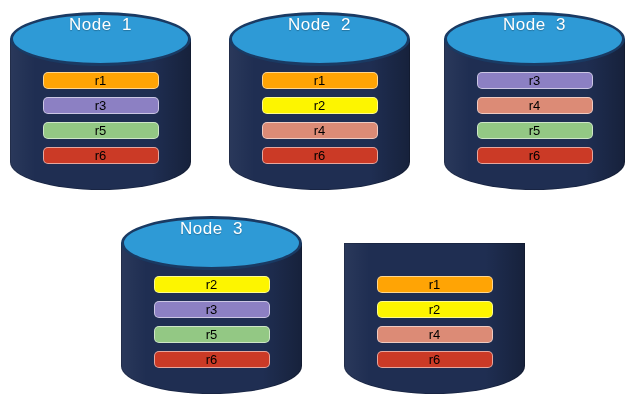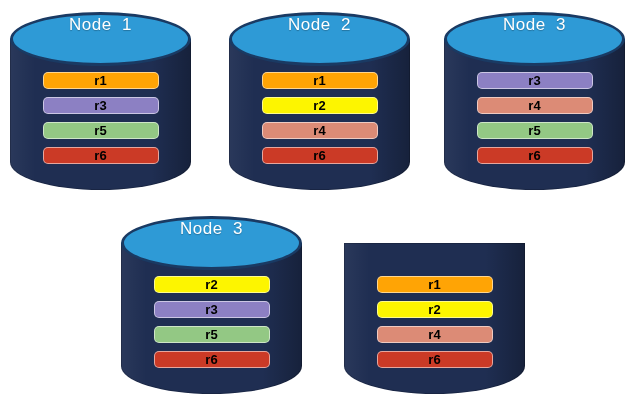--- a/index.html
+++ b/index.html
@@ -73,21 +73,21 @@
   .bar {
     width: 116px;
     height: 17px;
     box-sizing: border-box;
     border-radius: 5px;
     border: 1px solid rgba(255,255,255,0.55);
     display: flex;
     align-items: center;
     justify-content: center;
     font-size: 13px;
-    font-weight: bold;
+    font-weight: normal;
     color: #000000;
     line-height: 1;
   }
 </style>
 </head>
 <body>
 
 <div class="canvas">
 
   <div class="cyl cyl-1">

